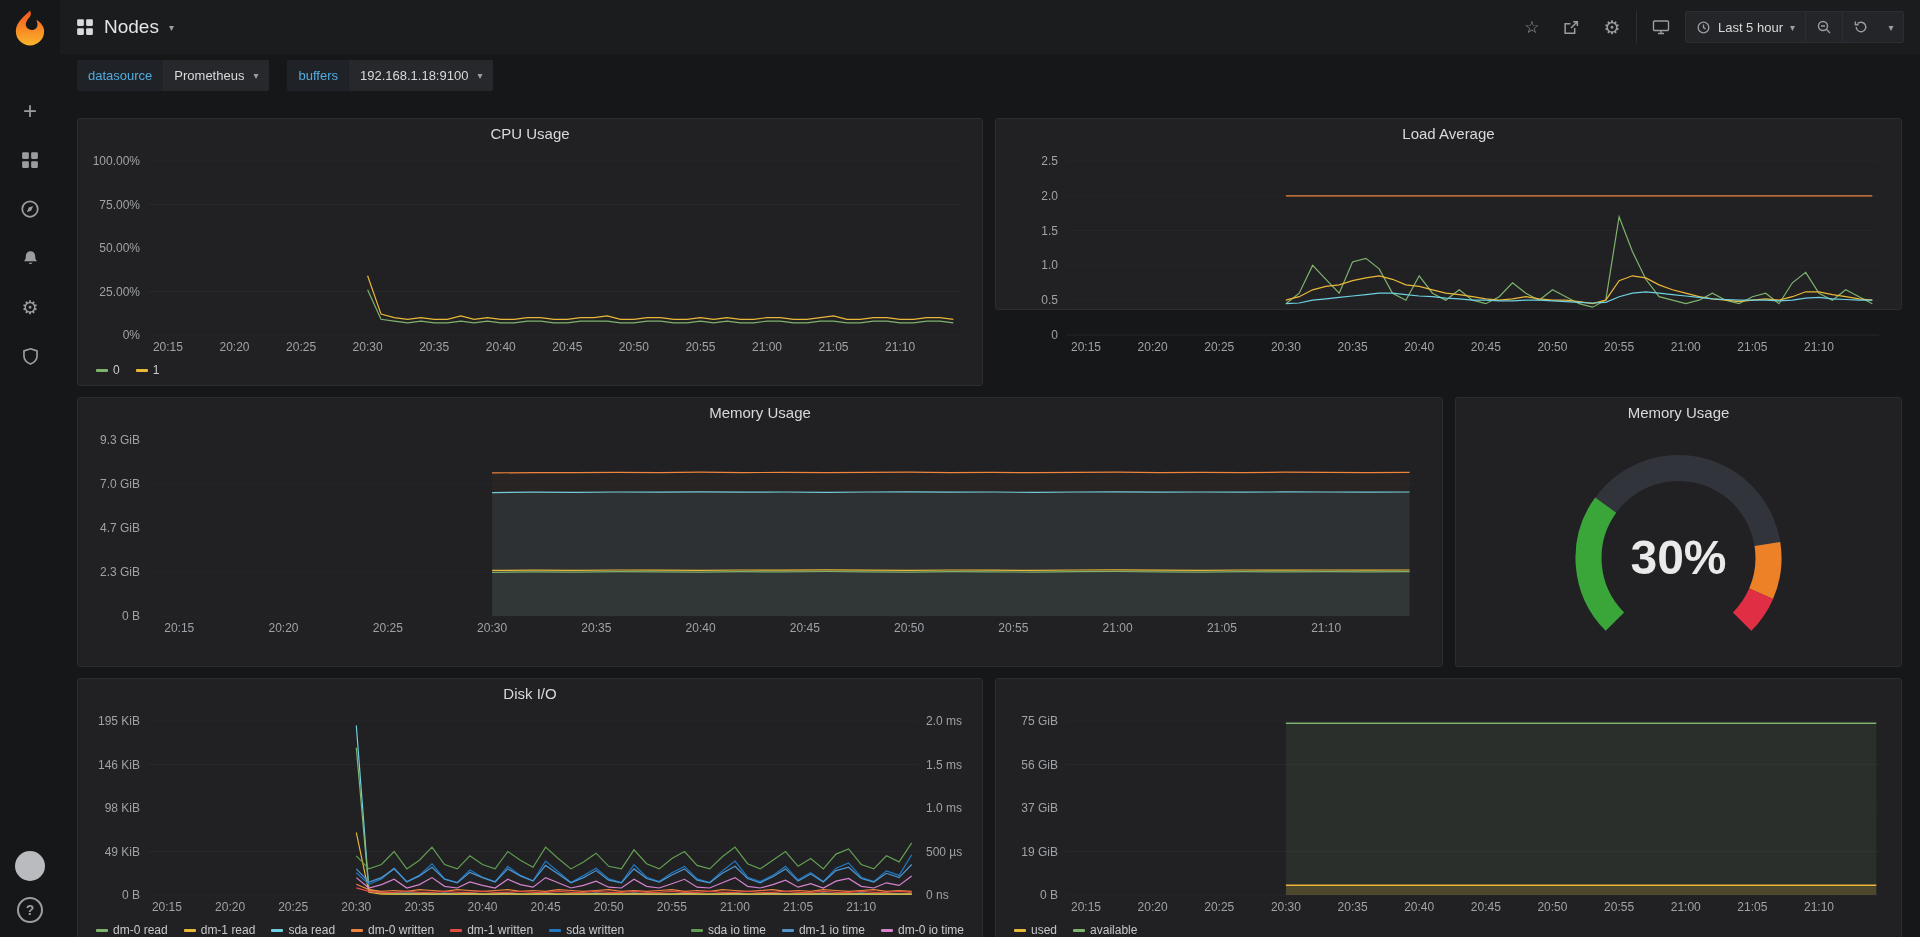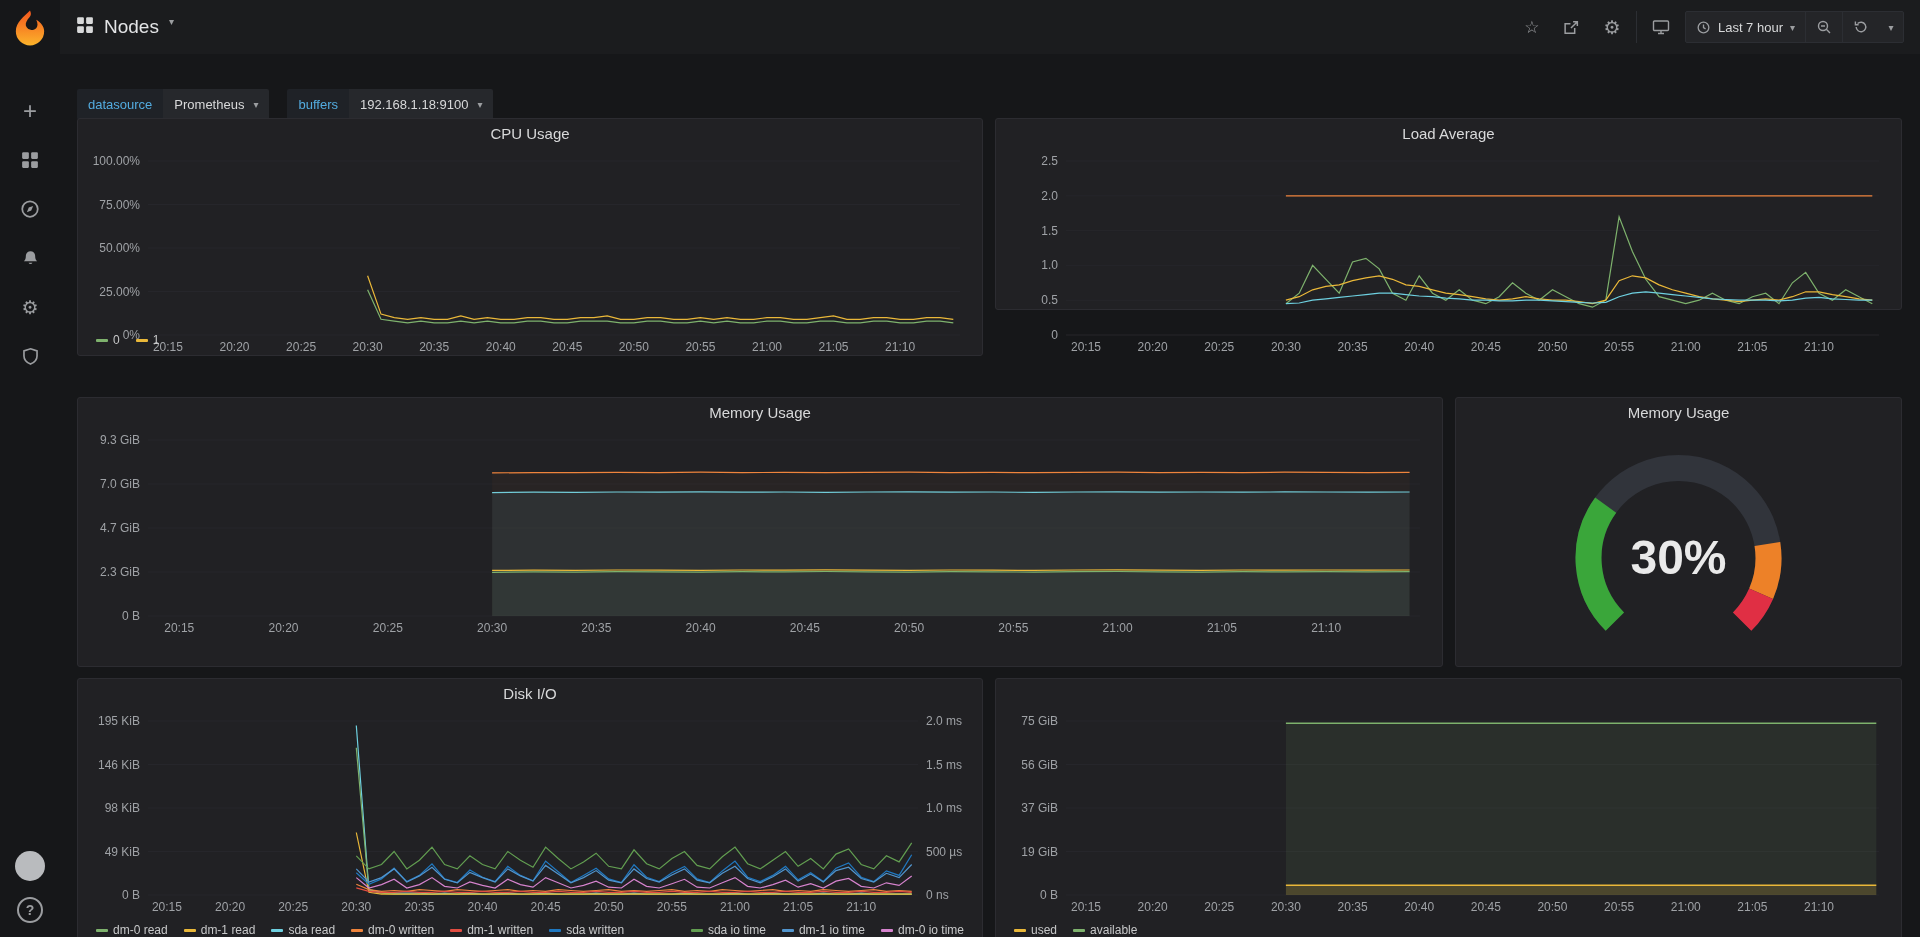--- a/index.html
+++ b/index.html
@@ -18,52 +18,52 @@
   .plus-glyph{font-size:24px;line-height:1;color:var(--icon,#9b9da0)}
   .gear-glyph{font-size:19px;line-height:1;color:var(--icon,#9b9da0)}
   .side-bottom{margin-top:auto;display:flex;flex-direction:column;align-items:center;gap:16px;padding-bottom:14px}
   .avatar{width:30px;height:30px;border-radius:50%;background:#b9bbbe;display:block}
   .help{width:26px;height:26px;border-radius:50%;border:2px solid var(--icon,#9b9da0);color:var(--icon,#9b9da0);
         display:flex;align-items:center;justify-content:center;font-size:14px;font-weight:700}
 
   
   .topnav{position:absolute;left:60px;right:0;top:0;height:54px;background:var(--nav_bg,#1b1c1e);
           display:flex;align-items:center;justify-content:space-between;padding:0 16px}
-  .nav-left{display:flex;gap:10px}
+  .nav-left{display:flex;align-items:center;gap:10px}
   .nav-title{font-size:19px;font-weight:500;color:#e3e4e6}
   .caret{font-size:10px;color:var(--icon,#9b9da0)}
   .nav-right{display:flex;align-items:center;gap:8px}
   .nbtn{width:32px;height:30px;display:flex;align-items:center;justify-content:center;color:var(--icon,#9b9da0)}
   .star-glyph{font-size:17px}
   .tp-group{display:flex;align-items:center;background:#242528;border:1px solid #2c2e33;border-radius:2px;height:32px}
   .tp-btn{display:flex;align-items:center;gap:7px;padding:0 10px;height:100%;font-size:13px;color:var(--text,#d8d9da)}
   .vdiv{width:1px;height:32px;background:#2c2e33}
   .tp-icon-btn{width:36px;height:100%;display:flex;align-items:center;justify-content:center;color:var(--icon,#9b9da0)}
   .tp-caret-btn{width:24px;height:100%;display:flex;align-items:center;justify-content:center}
 
   
-  .filters{position:absolute;left:77px;top:89px;display:flex;gap:18px}
+  .filters{position:absolute;left:77px;top:60px;display:flex;gap:18px}
   .chip{display:flex;height:31px;font-size:13px}
   .chip-label{background:var(--chip_label_bg,#1f2227);color:var(--accent,#53ACE0);display:flex;align-items:center;
               padding:0 11px;border-radius:2px 0 0 2px}
   .chip-value{background:var(--chip_value_bg,#26282c);color:var(--text,#d8d9da);display:flex;align-items:center;
               gap:9px;padding:0 11px;border-radius:0 2px 2px 0;font-size:13px}
 
   
   .panel{position:absolute;background:var(--panel_bg,#212124);border:1px solid var(--panel_border,#2c2c31);border-radius:3px}
   .ptitle{height:30px;line-height:30px;text-align:center;font-size:15px;font-weight:500;color:var(--text,#d8d9da);cursor:pointer}
   .chart{position:absolute;left:8px;right:8px;top:32px;bottom:28px}
   .chart svg{display:block}
   .legend{position:absolute;left:18px;right:18px;bottom:5px;height:20px;display:flex;align-items:center;gap:16px;
           font-size:12px;color:#c7c8c9;overflow:hidden;white-space:nowrap}
   .legend .li{display:inline-flex;align-items:center;gap:5px}
   .legend .li i{display:inline-block;width:12px;height:3px;border-radius:1px}
   .legend .li.push{margin-left:auto}
 
-  #p-cpu  {left:77px;  top:118px; width:906px;  height:238px}
+  #p-cpu  {left:77px;  top:118px; width:906px;  height:268px}
   #p-load {left:995px; top:118px; width:907px;  height:192px}
   #p-mem  {left:77px;  top:397px; width:1366px; height:270px}
   #p-gauge{left:1455px;top:397px; width:447px;  height:270px}
   #p-disk {left:77px;  top:678px; width:906px;  height:268px}
   #p-space{left:995px; top:678px; width:907px;  height:268px}
   #p-gauge .chart{bottom:8px}
 </style>
 </head>
 <body>
 
@@ -151,21 +151,21 @@
         <rect x="1.5" y="3" width="15" height="9.5" rx="1"></rect>
           <path d="M9 12.5v2.5M6 15.5h6"></path>
         </svg>
     </button>
     <div class="tp-group">
       <button class="tp-btn">
         <svg width="15" height="15" viewBox="0 0 16 16" fill="none" stroke="#9b9da0" stroke-width="1.4">
           <circle cx="8" cy="8" r="5.7"></circle>
             <path d="M8 4.8v3.4l2.2 1.3"></path>
           </svg>
-        <span>Last 7 hour</span>
+        <span>Last 5 hour</span>
         <span class="caret">▾</span>
       </button>
       <span class="vdiv"></span>
       <button class="tp-icon-btn">
         <svg width="16" height="16" viewBox="0 0 16 16" fill="none" stroke="#9b9da0" stroke-width="1.4">
           <circle cx="7" cy="7" r="4.5"></circle>
             <path d="M10.3 10.3L14 14M5 7h4"></path>
           </svg>
       </button>
       <span class="vdiv"></span>

